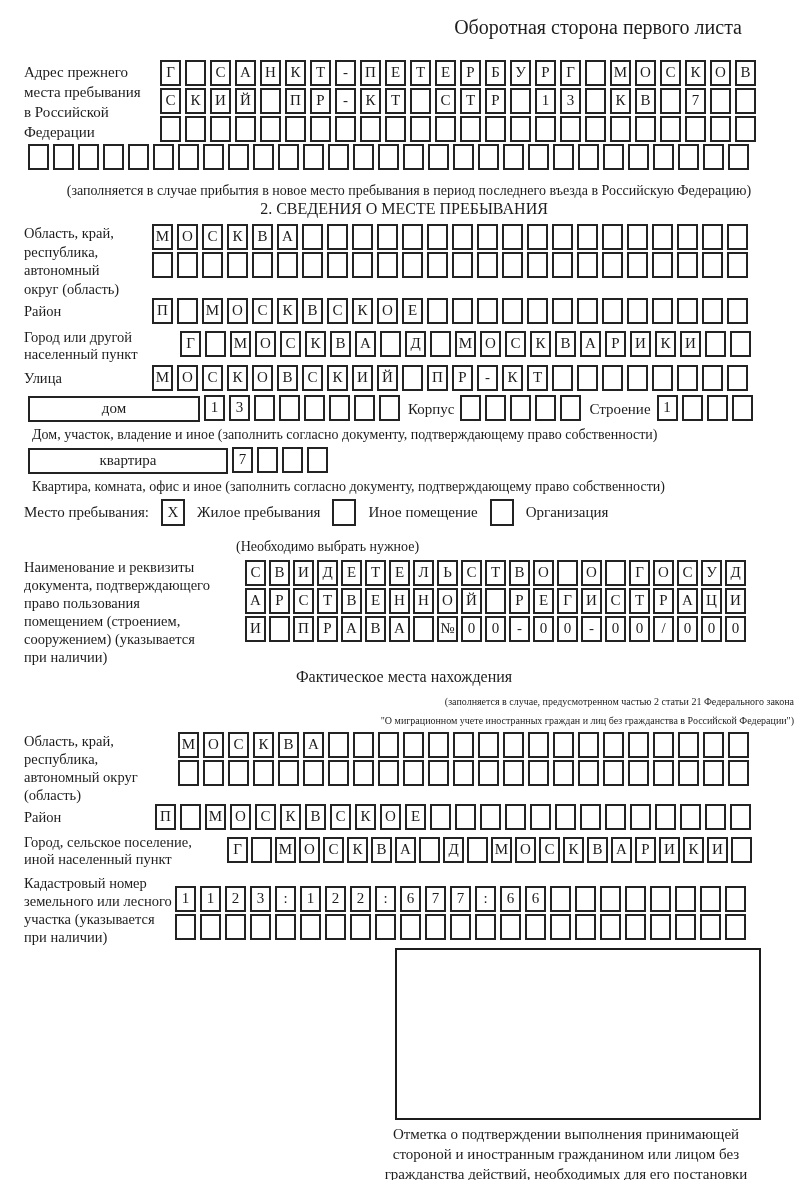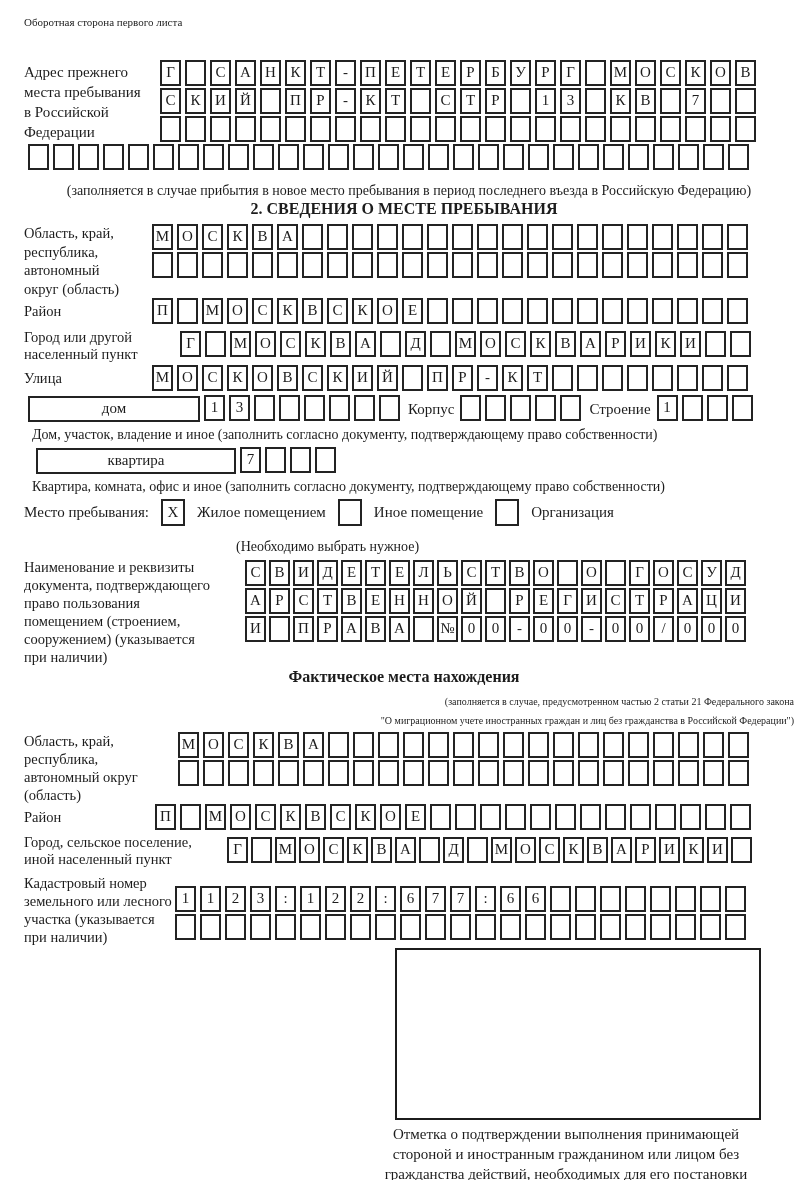--- a/index.html
+++ b/index.html
@@ -1,59 +1,59 @@
 <!DOCTYPE html>
 <html><head>
 <meta charset="utf-8">
 <style>
   *{box-sizing:border-box;margin:0;padding:0}
   html,body{background:#fff}
   body{width:800px;height:1180px;overflow:hidden;color:#1c1c1c;
        font-family:"Liberation Serif","DejaVu Serif",serif;font-size:15px}
   .page{position:relative;width:800px;height:1180px;padding:16px 0 0 24px}
-  .hdr{padding-right:58px;font-size:11px;height:20px}
+  .hdr{text-align:right;padding-right:58px;font-size:20px;height:20px}
   .field{display:flex;align-items:flex-start}
   .flabel{white-space:pre-line;line-height:18.5px;font-size:14.5px;flex:0 0 auto}
   .flabel.one{line-height:26px}
   .cells{display:flex;gap:4px;height:26px}
   .cells.g3{gap:3px}
   .cells{margin-bottom:2px}
   .c{flex:0 0 21px;width:21px;height:26px;border:2px solid #232323;
      text-align:center;font-size:15px;line-height:21px;background:#fff}
   .rows{flex:0 0 auto}
   .bigbox{border:2px solid #232323;height:26px;text-align:center;line-height:21px;font-size:15px}
   .inline-row{display:flex;align-items:center}
   .inline-lbl{line-height:26px;font-size:15px;margin:0 6px 0 8px}
   .chkbox{display:inline-block;width:24px;height:27px;border:2px solid #232323;
           text-align:center;line-height:22px;font-size:15px;vertical-align:middle;margin:0 12px}
   .stay{display:flex;align-items:center;height:27px}
   .stay .lbl{font-size:15px}
   .note{font-size:14px;line-height:18px}
   .note.ctr{text-align:center;width:770px}
-  .title{font-weight:bold;text-align:center;font-size:16px;width:760px;height:21px}
+  .title{font-weight:normal;text-align:center;font-size:16px;width:760px;height:21px}
   .intro{text-align:right;width:770px;font-size:10px;line-height:18.5px;white-space:pre-line}
   .stamp{border:2px solid #1c1c1c;width:366px;height:172px;margin-left:371px;background:#fff}
   .caption{width:420px;margin-left:332px;text-align:center;font-size:15px;line-height:20px;white-space:pre-line}
 
   
   .hdr{margin-bottom:24px}
   .addr .flabel{width:136px;line-height:20px;font-size:15px;padding-top:2px}
   .fullrow{margin-left:4px}
   .note1{margin-top:12px}
   .title2{margin-top:0}
   .region2{margin-top:3px}
   .region2 .flabel,.district2 .flabel,.street2 .flabel{width:128px}
   .city2{margin-top:3px}
   .city2 .flabel{width:156px;line-height:17px;height:34px}
   .city2 .rows{margin-top:2px}
   .street2{margin-top:2px}
   .house{margin-top:2px;margin-left:4px}
   .house .bigbox{width:172px;margin-right:4px}
   .noteL{margin-top:3px;margin-left:8px}
-  .kv{margin-top:3px;margin-left:12px}
+  .kv{margin-top:3px;margin-left:4px}
   .kv .bigbox{width:200px;margin-right:4px}
   .stayrow{margin-top:3px}
   .note4{margin-top:12px;padding-left:212px;text-align:left}
   .doc{margin-top:2px}
   .doc .flabel{width:221px;line-height:18px}
   .doc .rows{margin-top:2px}
   .title3{margin-top:2px}
   .intro1{margin-top:4px}
   .region3{margin-top:2px}
   .region3 .flabel{width:154px;line-height:18px}
@@ -386,21 +386,21 @@
         <span class="c"></span>
         <span class="c"></span>
         <span class="c"></span>
       </div>
   </div>
   <div class="note noteL">Квартира, комната, офис и иное (заполнить согласно документу, подтверждающему право собственности)</div>
 
   <div class="stay stayrow">
     <span class="lbl">Место пребывания:</span>
     <span class="chkbox">X</span>
-    <span class="lbl">Жилое помещением</span>
+    <span class="lbl">Жилое пребывания</span>
     <span class="chkbox"></span>
     <span class="lbl">Иное помещение</span>
     <span class="chkbox"></span>
     <span class="lbl">Организация</span>
   </div>
   <div class="note note4">(Необходимо выбрать нужное)</div>
 
   <div class="field doc">
     <div class="flabel">Наименование и реквизиты
 документа, подтверждающего

